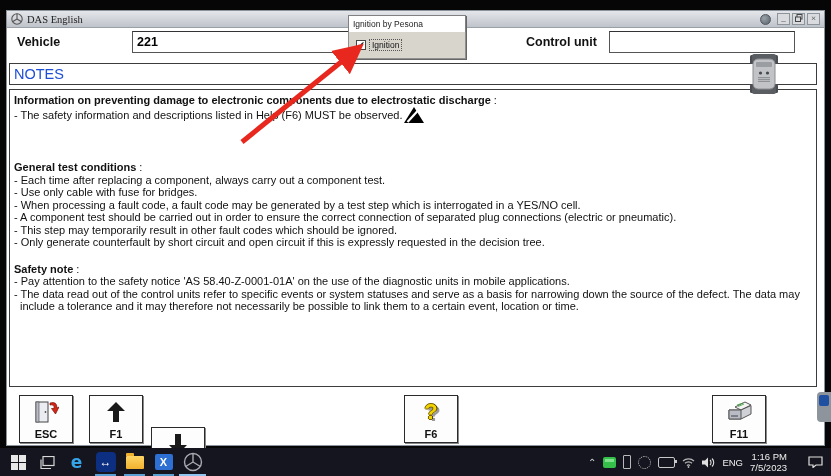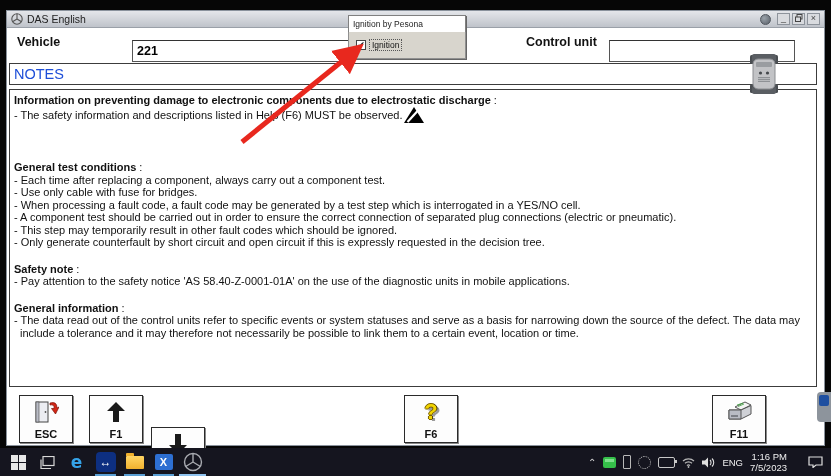--- a/index.html
+++ b/index.html
@@ -1,30 +1,30 @@
 <!DOCTYPE html>
 <html><head>
 <meta charset="utf-8">
 <style>
   html,body{margin:0;padding:0;}
   body{width:831px;height:476px;background:#060606;font-family:"Liberation Sans",sans-serif;position:relative;overflow:hidden;}
   .abs{position:absolute;}
 
   
   #das-window{left:6px;top:10px;width:819px;height:436px;background:#fff;border:1px solid #8a929c;box-sizing:border-box;}
-  #titlebar{left:0;top:0;width:100%;height:17px;background:linear-gradient(#e4e6ea,#bfc3ca);border-bottom:1px solid #9aa0a8;display:flex;align-items:center;padding:0 4px;box-sizing:border-box;}
+  #titlebar{left:0;top:0;width:100%;height:17px;background:linear-gradient(#e4e6ea,#bfc3ca);border-bottom:1px solid #9aa0a8;display:flex;align-items:center;padding:0 4px;box-sizing:border-box;font-family:Liberation Serif, serif;}
   #titlebar .title-text{font-size:10.5px;color:#222;margin-left:4px;flex:1;}
   .mb-star{width:12px;height:12px;}
   .win-btns{display:flex;gap:2px;align-items:center;}
   .win-btn{width:13px;height:12px;background:#d9dbdf;border:1px solid #8d939b;font-size:9px;line-height:9px;text-align:center;color:#444;box-sizing:border-box;}
   .globe-dot{width:11px;height:11px;border-radius:50%;background:radial-gradient(circle at 35% 35%,#9aa2aa,#596069);margin-right:4px;border:1px solid #50565e;box-sizing:border-box;}
 
   
   .fld-label{font-weight:bold;font-size:12.5px;color:#111;}
-  .fld-input{background:#fff;border:1px solid #555;border-top-color:#333;box-sizing:border-box;font-family:"Liberation Sans",sans-serif;font-weight:bold;font-size:12.5px;padding:2px 4px;margin-top:9px;}
+  .fld-input{background:#fff;border:1px solid #555;border-top-color:#333;box-sizing:border-box;font-family:"Liberation Sans",sans-serif;font-weight:bold;font-size:12.5px;padding:2px 4px;}
 
   
   .panel-box{border:1px solid #3c3c3c;box-sizing:border-box;background:#fff;}
   #notes-title{font-size:14.5px;color:#1d4ed8;padding:2px 4px;}
   #content-box{font-size:11px;color:#111;line-height:12.5px;padding:4px 4px 0 4px;overflow:hidden;}
   #content-box p{margin:0;padding-left:6px;text-indent:-6px;}
   .b{font-weight:bold;}
   .gap{margin-top:14px !important;}
   .gap-big{margin-top:36px !important;}
   .esd{display:inline-block;vertical-align:-4px;margin-left:8px;}
@@ -132,21 +132,20 @@
     <p>- Each time after replacing a component, always carry out a component test.</p>
     <p>- Use only cable with fuse for bridges.</p>
     <p>- When processing a fault code, a fault code may be generated by a test step which is interrogated in a YES/NO cell.</p>
     <p>- A component test should be carried out in order to ensure the correct connection of separated plug connections (electric or pneumatic).</p>
     <p>- This step may temporarily result in other fault codes which should be ignored.</p>
     <p>- Only generate counterfault by short circuit and open circuit if this is expressly requested in the decision tree.</p>
 
     <p class="gap"><span class="b">Safety note</span><span> :</span></p>
     <p>- Pay attention to the safety notice 'AS 58.40-Z-0001-01A' on the use of the diagnostic units in mobile applications.</p>
 
-    <p class="gap"><span class="b">General information</span><span> :</span></p>
     <p>- The data read out of the control units refer to specific events or system statuses and serve as a basis for narrowing down the source of the defect. The data may include a tolerance and it may therefore not necessarily be possible to link them to a certain event, location or time.</p>
   </div>
 
   <div class="abs tb-btn" style="left:12px;top:384px;">
     <div class="ic">
       <svg width="26" height="24" viewBox="0 0 26 24">
         <rect x="3" y="2" width="12" height="20" fill="#ecedf2" stroke="#444"></rect>
         <rect x="3" y="2" width="3" height="20" fill="#b9bcc6" stroke="#444" stroke-width="0.6"></rect>
         <circle cx="12.5" cy="12" r="0.9" fill="#555"></circle>
         <path d="M17 3 q7 -2 7 5 l2 -1 -3.5 7 -4 -5.5 2.6 0 q0.4 -4.5 -4.1 -3.5 z" fill="#d42616" stroke="#7a1208" stroke-width="0.7"></path>

